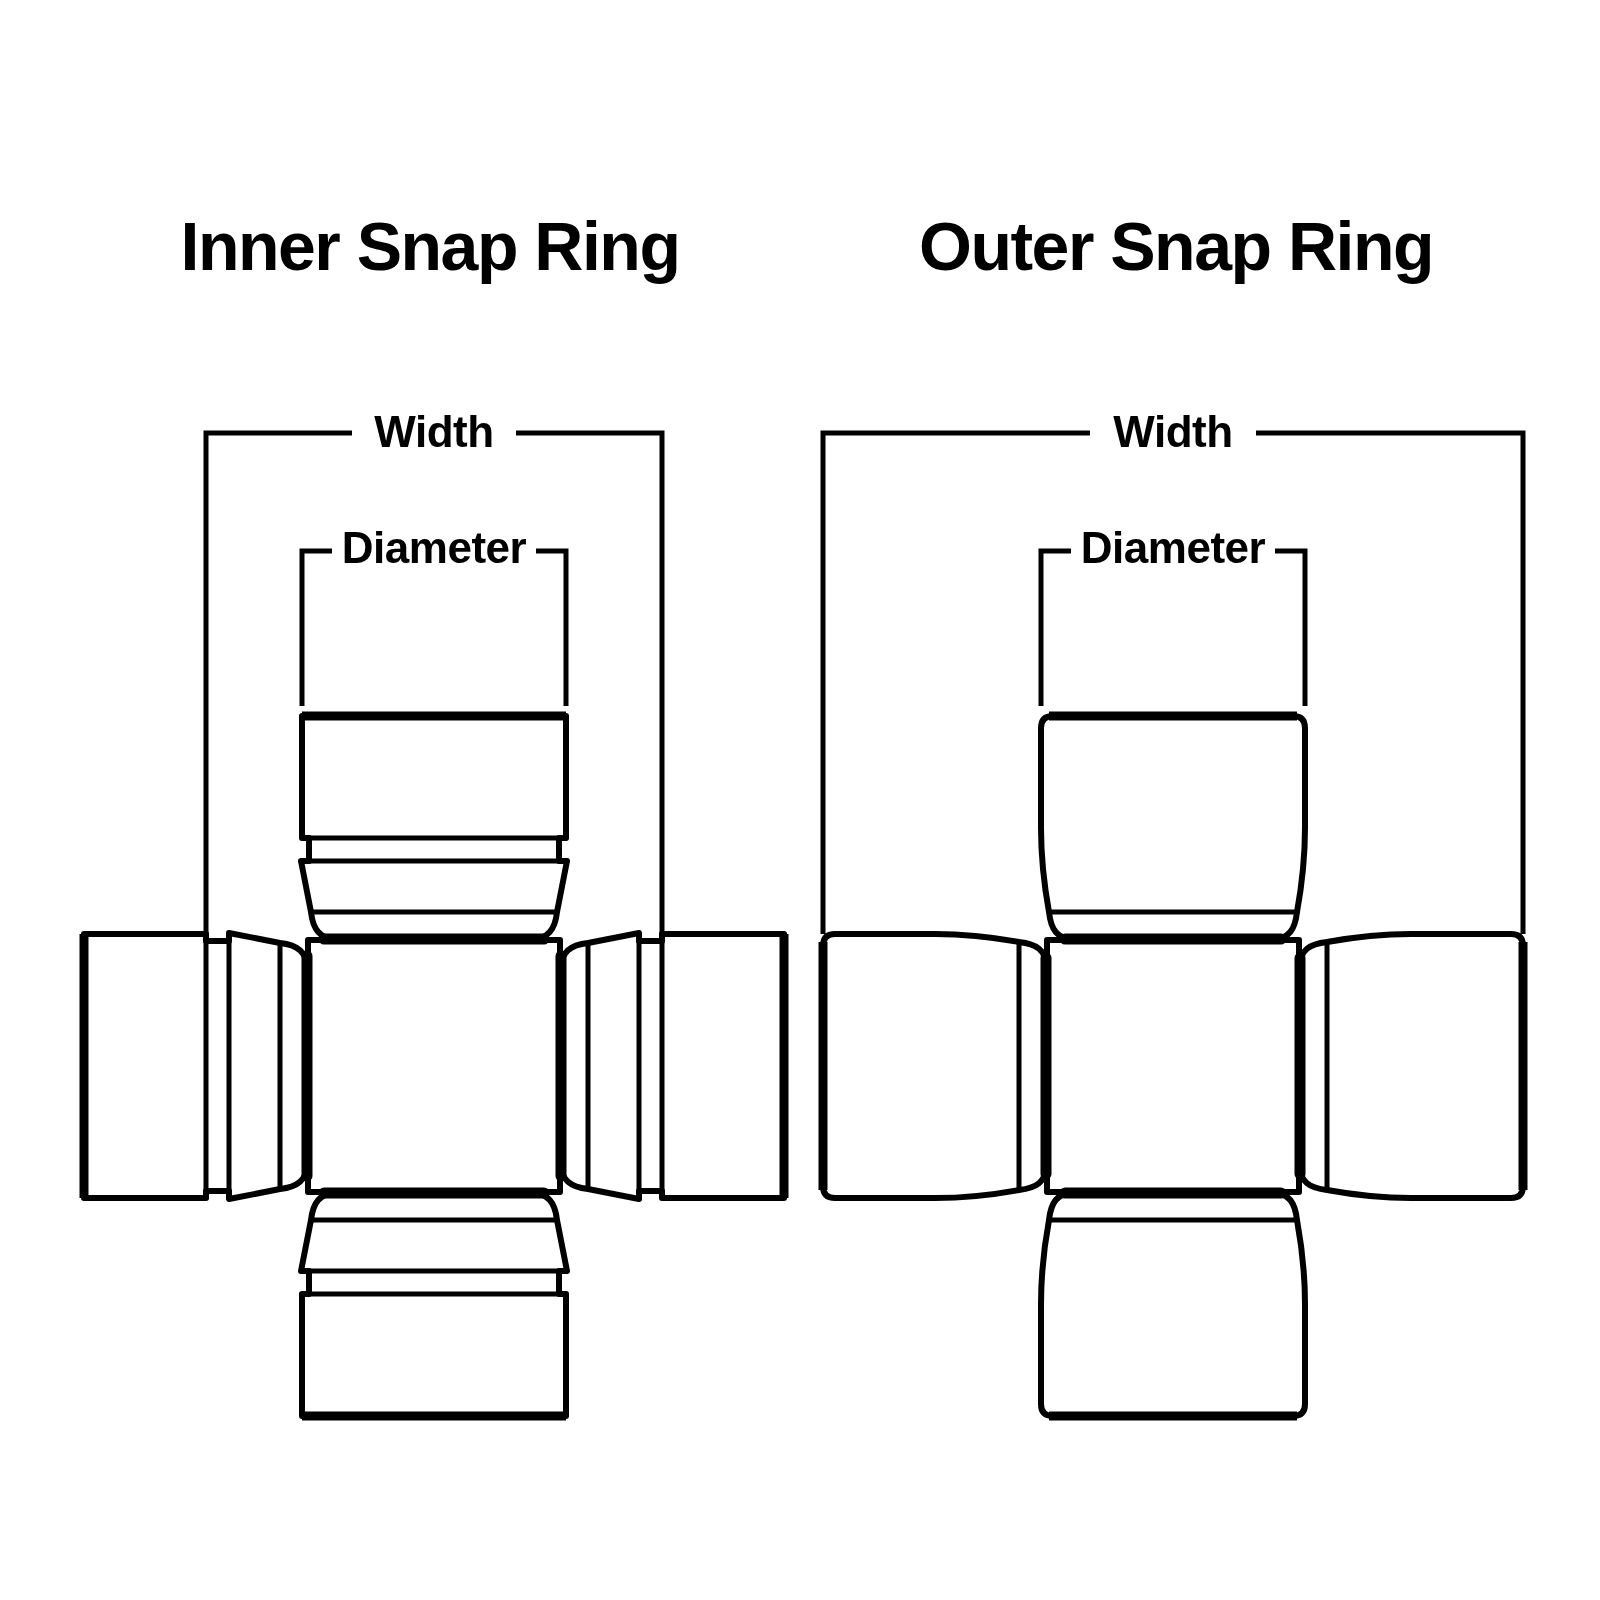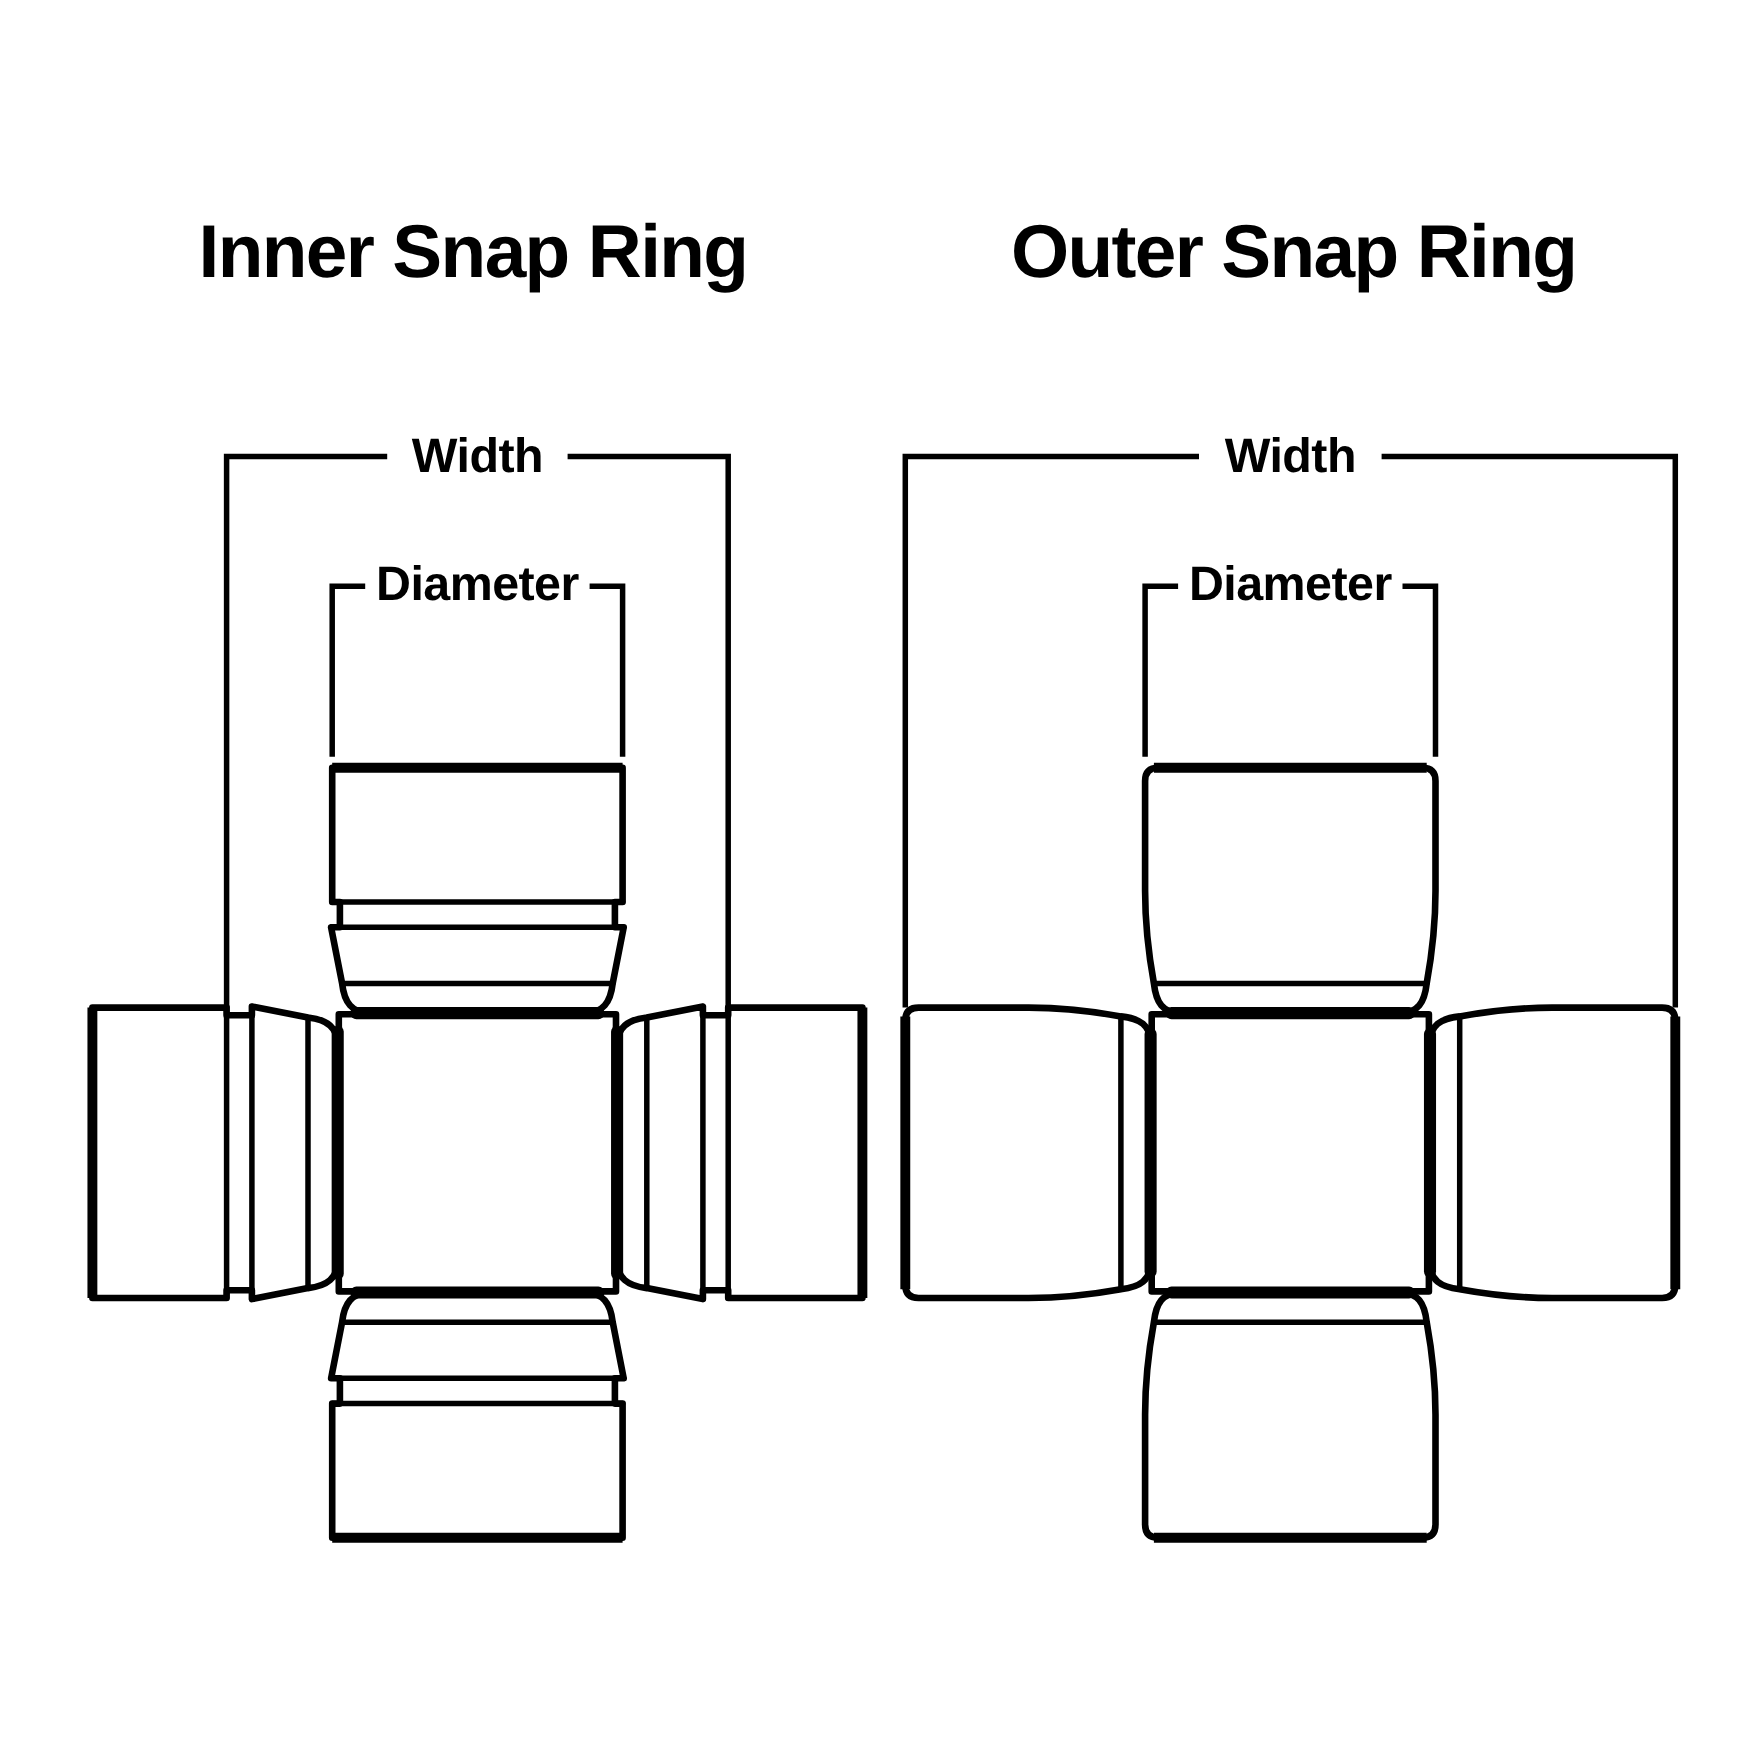--- a/index.html
+++ b/index.html
@@ -1,17 +1,17 @@
 <!DOCTYPE html>
 <html style="--line: #000000; --bg: #ffffff;"><head>
 <meta charset="utf-8">
 <style>
   :root { --line:#000000; --bg:#ffffff; }
   html,body { margin:0; padding:0; background:var(--bg); }
-  .page { position:relative; width:1600px; height:1448px; background:var(--bg); overflow:hidden; }
+  .page { position:relative; width:1600px; height:1448px; background:var(--bg); overflow:hidden;margin-top:18px; }
   svg { display:block; }
 
   .outline { fill:none; stroke:var(--line); stroke-width:6; stroke-linejoin:round; stroke-linecap:round; }
   .chord   { stroke-width:5; }
   .face    { stroke-width:9; stroke-linecap:butt; }
   .rim     { stroke-width:11; stroke-linecap:round; }
   .meas    { fill:none; stroke:var(--line); stroke-width:5; stroke-linejoin:miter; stroke-linecap:butt; }
 
   .title { font-family:"Liberation Sans","DejaVu Sans",sans-serif; font-weight:700; font-size:68px;
            letter-spacing:-1.5px; text-anchor:middle; fill:var(--line); }

